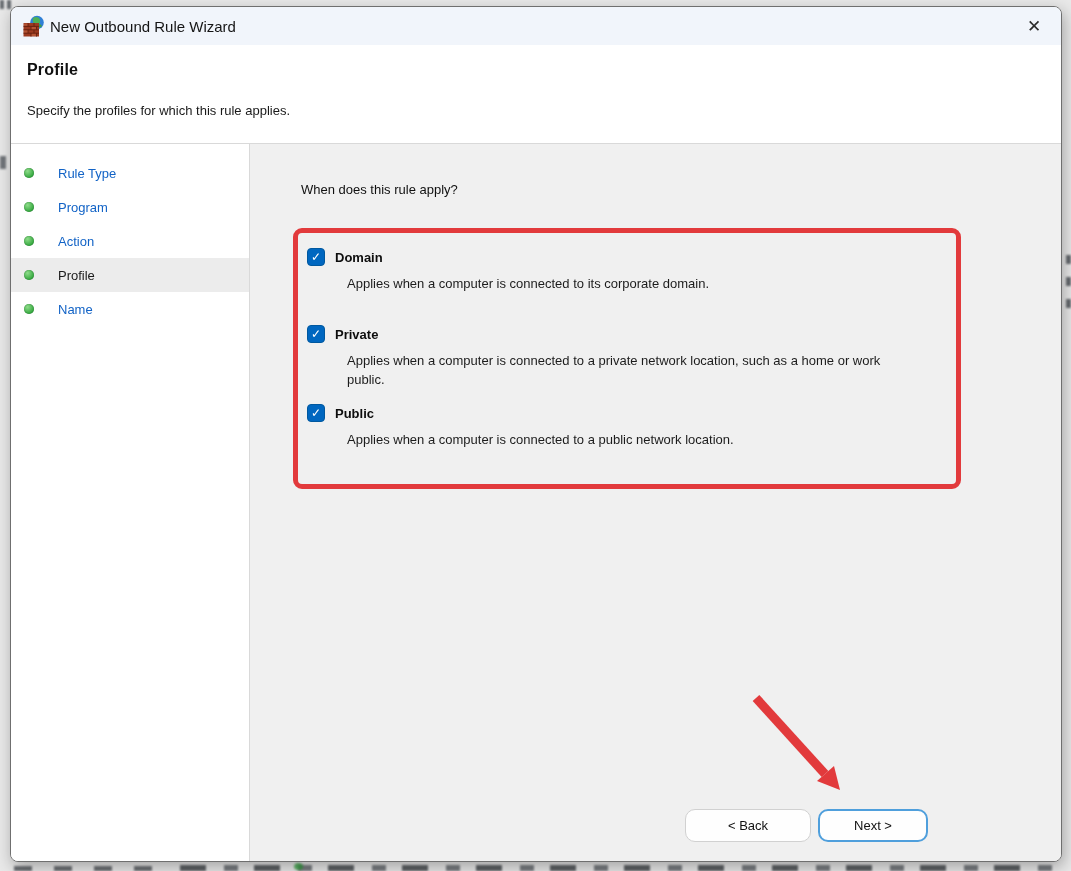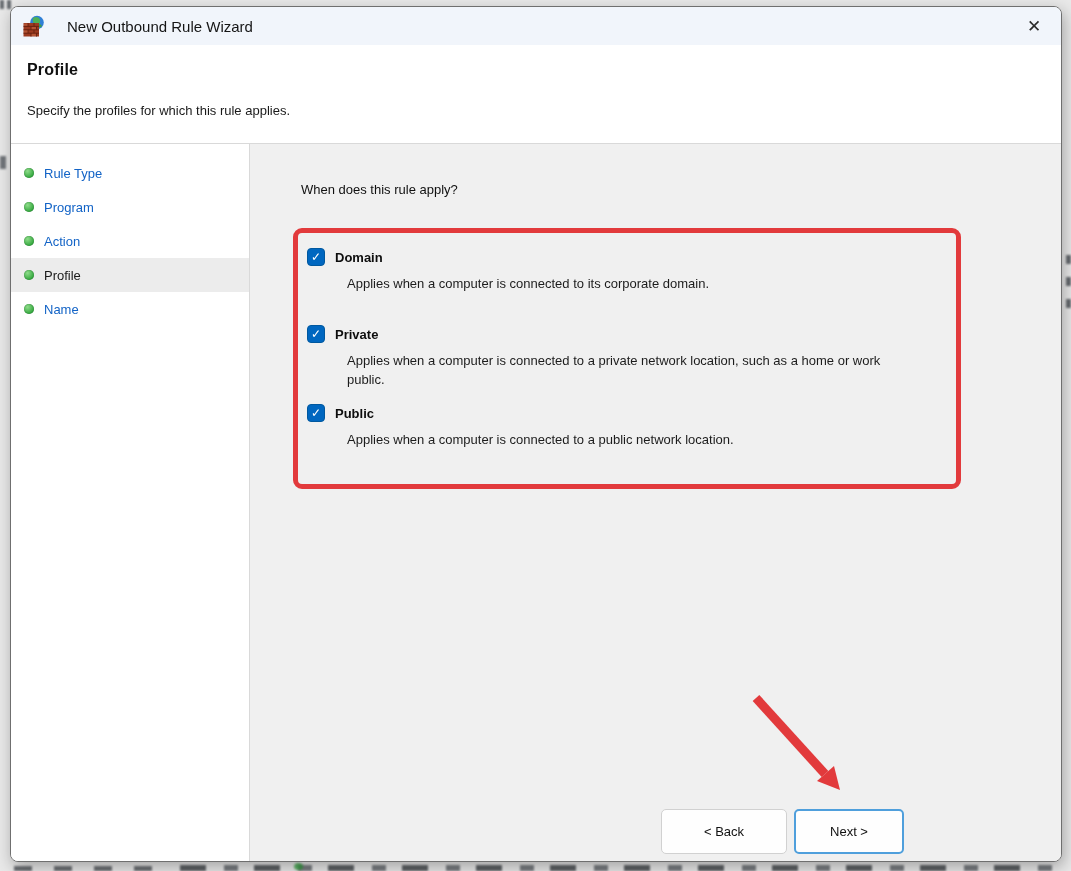--- a/index.html
+++ b/index.html
@@ -31,21 +31,21 @@
     background:#ffffff;
     border:1px solid #6f6f6f;
     border-radius:8px;
     box-shadow:2px 5px 16px rgba(0,0,0,.30);
     overflow:hidden;
   }
 
   .titlebar {
     position:absolute; left:0; top:0; right:0; height:38px;
     background:#f1f5fb;
-    display:flex; align-items:center; gap:22px;
+    display:flex; align-items:center; gap:5px;
     padding:12px 12px;
   }
   .titlebar .title { font-size:15px; color:#151515; }
   .close-btn {
     margin-left:auto; width:30px; height:30px;
     display:flex; align-items:center; justify-content:center;
     font-size:17px; color:#2b2b2b; background:transparent; border:none;
     font-family:"Liberation Sans", sans-serif;
   }
 
@@ -62,21 +62,21 @@
   
   .sidebar { width:239px; background:#fff; border-right:1px solid #d9d9d9; }
   .steps-heading {
     height:31px; line-height:31px; padding-left:12px;
     font-size:13px; font-weight:bold; color:#111;
     background:linear-gradient(#fefefe,#eef0f2);
     border-bottom:1px solid #e4e6e9;
   }
   .steps-list { list-style:none; padding-top:12px; }
   .step-item {
-    height:34px; display:flex; align-items:center; gap:10px;
+    height:34px; display:flex; align-items:center; gap:24px;
     padding-left:13px; font-size:13px; color:#1263c6; cursor:default;
   }
   .step-item.active { background:#ececec; color:#1a1a1a; }
   .step-bullet {
     width:10px; height:10px; border-radius:50%;
     background:radial-gradient(circle at 35% 30%, #8fdc8a, #35a83f 70%, #1d7a28);
     box-shadow:inset 0 0 1px #15621e;
     flex:0 0 auto;
   }
 
@@ -100,23 +100,23 @@
     background:#0067c0; border:1px solid #00589f;
     display:flex; align-items:center; justify-content:center;
     color:#fff; font-size:12px; line-height:1;
   }
   .profile-label { font-size:13px; font-weight:bold; color:#0d0d0d; }
   .profile-desc { margin:8px 0 0 40px; font-size:13px; color:#1c1c1c; max-width:555px; line-height:19px; }
 
   .arrow-svg { position:absolute; left:495px; top:544px; pointer-events:none; }
 
   .btn {
-    position:absolute; top:665px; height:45px;
-    background:#fefefe; border:1px solid #d1d1d1; border-radius:5px;
-    font-size:13px; color:#111; font-family:"Liberation Sans", sans-serif;
+    position:absolute; top:665px; height:33px;
+    background:#fefefe; border:1px solid #d1d1d1; border-radius:10px;
+    font-size:13px; color:#111; font-family:"Liberation Sans", sans-serif;margin-left:24px;
   }
   .btn-back { left:411px; width:126px; }
   .btn-next { left:544px; width:110px; border:2px solid #4f9fdc; }
   .btn-cancel { left:664px; width:127px; }
 </style>
 </head>
 <body>
 
 <div class="bg-fragment frag-topleft"></div>
 <div class="bg-fragment frag-left"></div>

